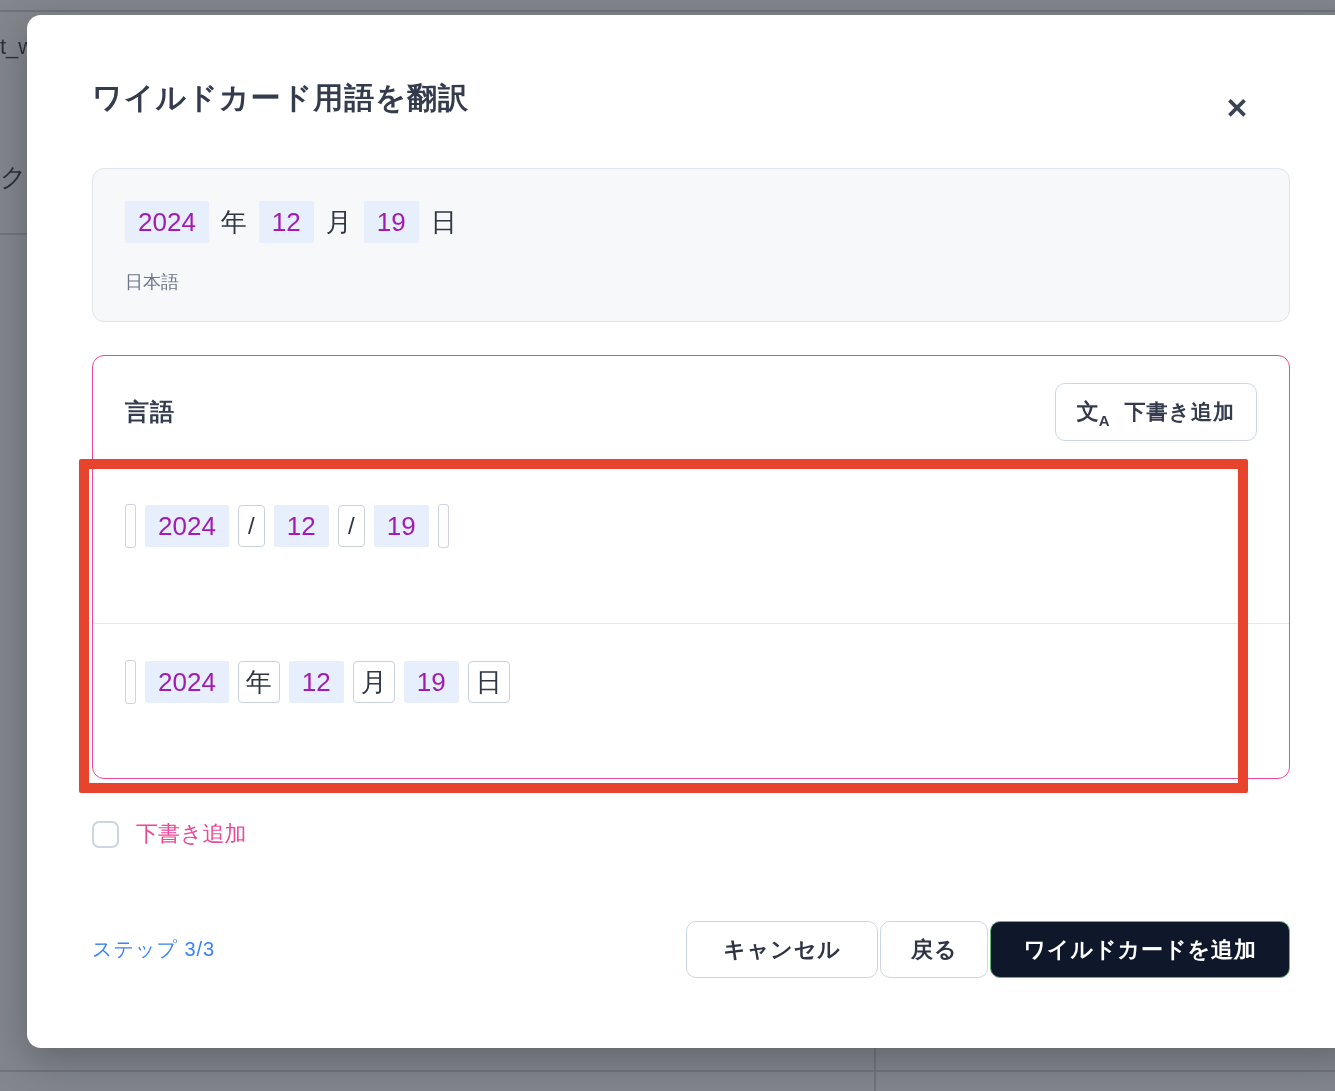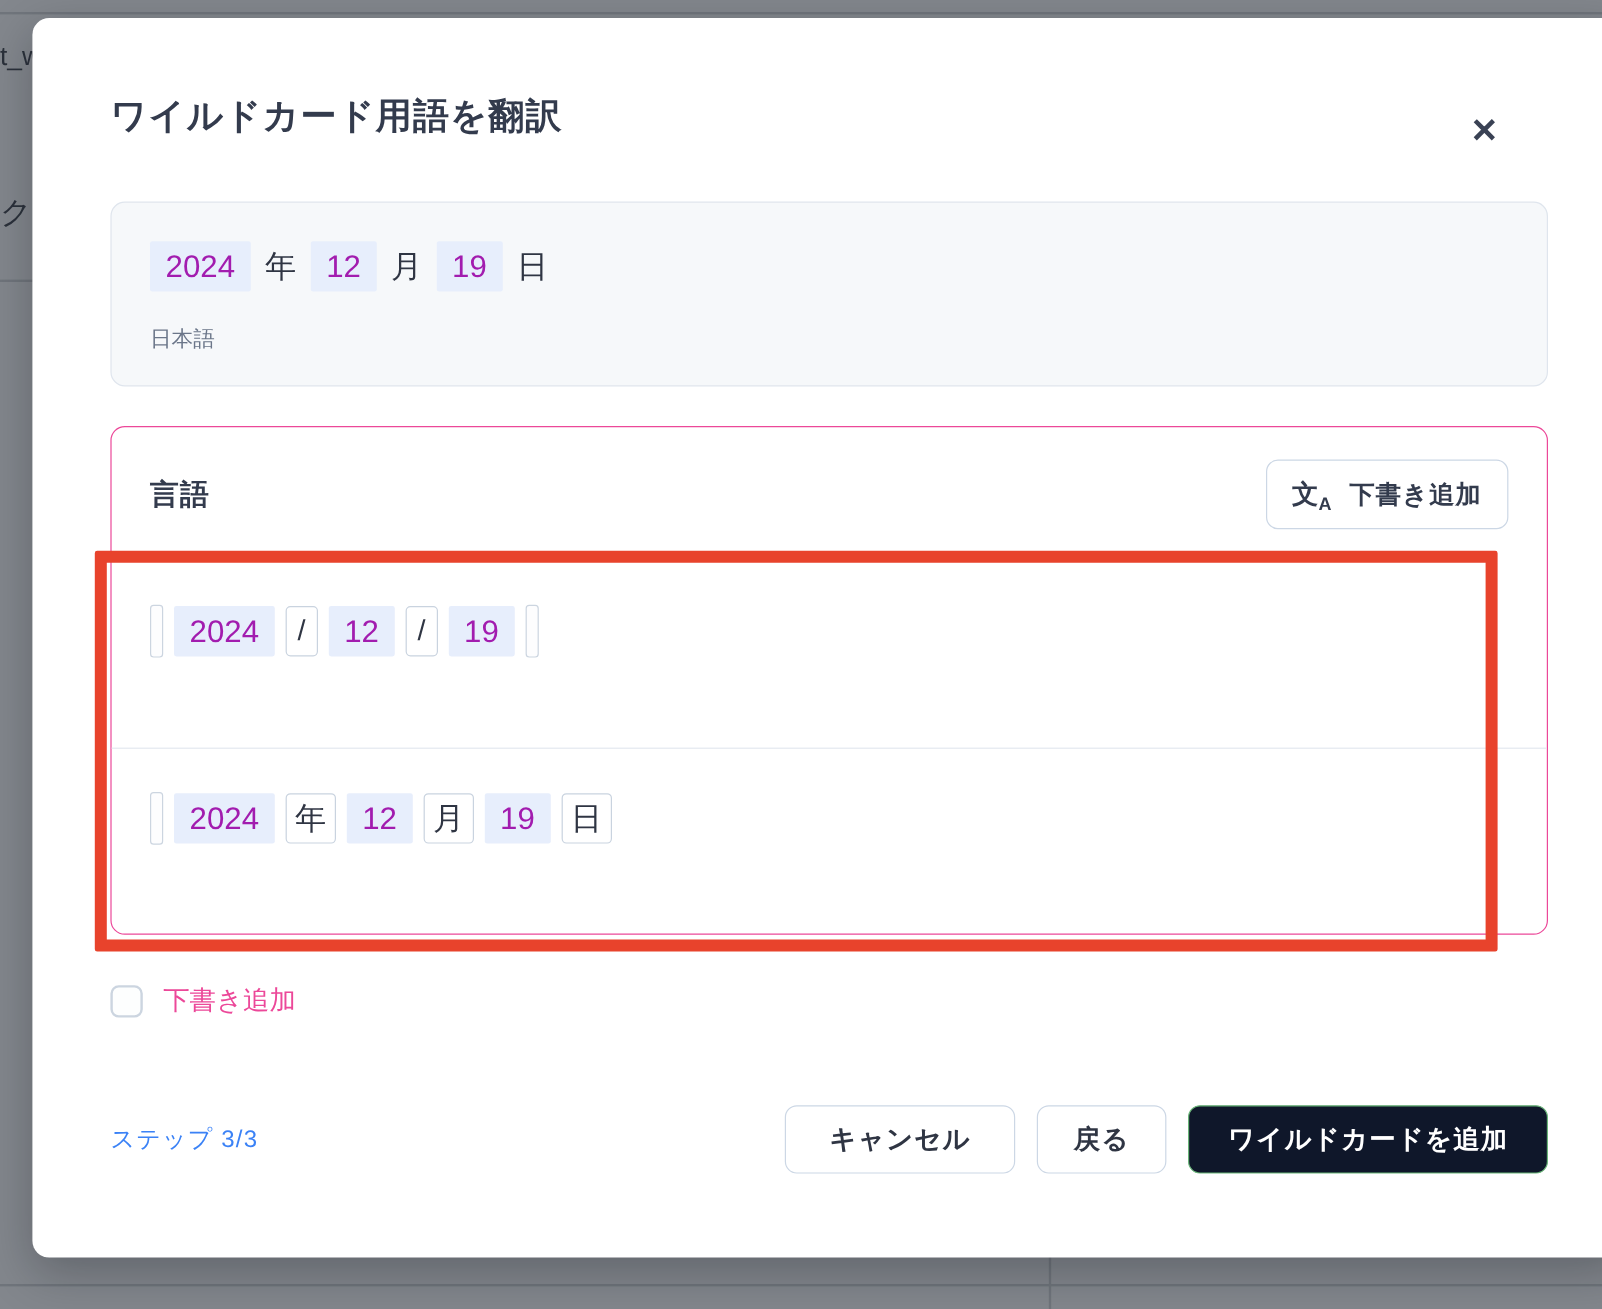--- a/index.html
+++ b/index.html
@@ -100,21 +100,21 @@
   .draft-row { margin-top:40px; display:flex; align-items:center; gap:17px; }
   .checkbox {
     width:27px; height:27px; border:2px solid #ccd5e0; border-radius:7px;
     background:#fdfefe; cursor:pointer; flex:none;
   }
   .draft-label { font-size:22px; color:#ec4899; }
 
   
   .footer { margin-top:72px; display:flex; align-items:center; justify-content:space-between; }
   .step-label { font-size:20px; color:#3b82f6; letter-spacing:1px; }
-  .footer-buttons { display:flex; align-items:center; gap:18px; }
+  .footer-buttons { display:flex; align-items:center; gap:2px; }
   .btn {
     height:57px; border-radius:10px; font-size:22px; font-weight:700;
     letter-spacing:1px; cursor:pointer; display:inline-flex;
     align-items:center; justify-content:center;
     font-family:"Liberation Sans","DejaVu Sans",sans-serif;
   }
   .btn-secondary { background:#ffffff; border:1px solid #ccd7e5; color:#2f3543; }
   .btn-cancel { padding:0 36px; }
   .btn-back { padding:0 30px; }
   .btn-primary { background:#0f172a; border:1px solid #69b578; color:#ffffff; padding:0 32px; }

